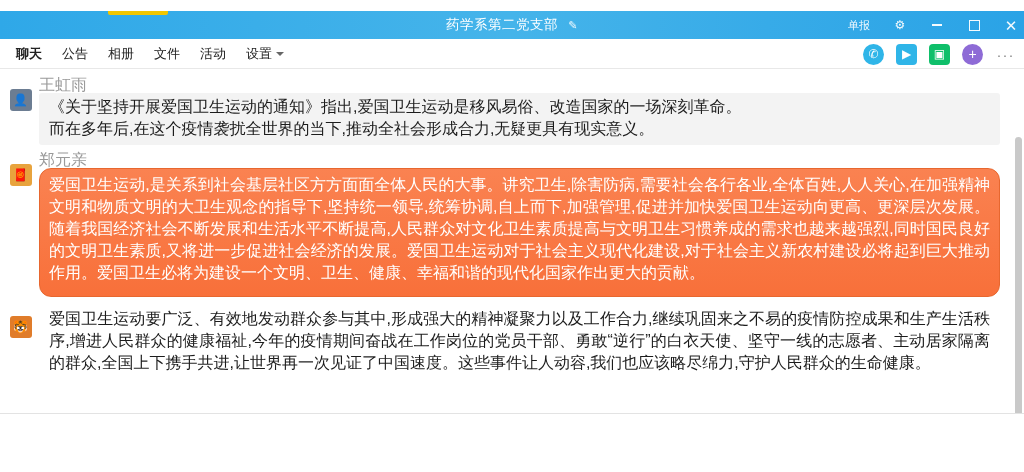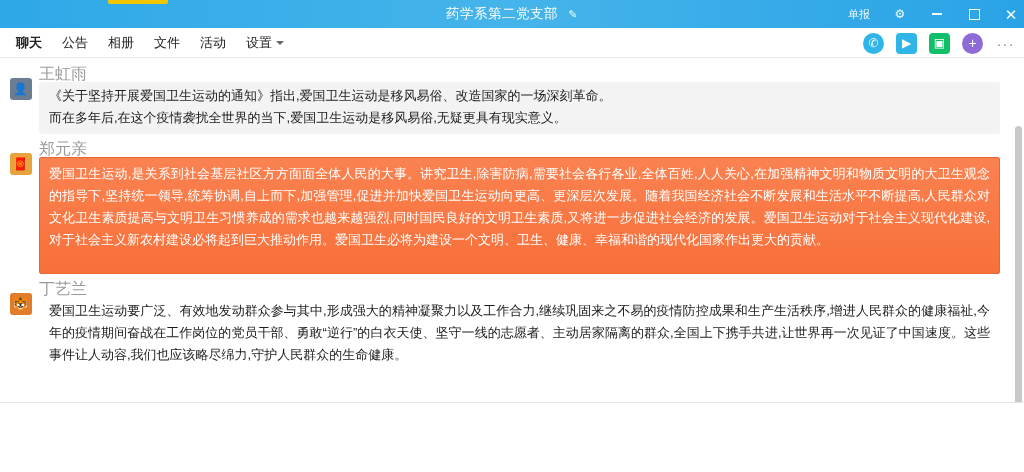--- a/index.html
+++ b/index.html
@@ -6,21 +6,21 @@
   html, body {
     margin: 0; padding: 0;
     width: 1024px; height: 472px;
     overflow: hidden;
     font-family: "Liberation Sans", sans-serif;
     background: #ffffff;
   }
   #app {
     width: 1024px; height: 424px;
     position: relative;
-    display: flex; flex-direction: column;
+    display: flex; flex-direction: column; margin-top: 11px;
   }
 
   
   .titlebar {
     height: 28px;
     background: linear-gradient(90deg, #2fa8e8 0%, #3aaee9 25%, #45b4ea 50%, #37abe8 75%, #2aa3e6 100%);
     display: flex; align-items: center;
     position: relative;
     flex: 0 0 28px;
     color: #ffffff;
@@ -134,36 +134,36 @@
   .av-c { background: #e07c2a; color: #fff3d8; }
 
   .msg-body { flex: 1 1 auto; min-width: 0; }
   .sender {
     font-size: 16px;
     color: #9a9a9a;
     margin-bottom: 2px;
     line-height: 13px;
   }
   .bubble {
-    font-size: 13px;
+    font-size: 16px;
     line-height: 22px;
     color: #1c1c1c;
     padding: 3px 10px 5px 10px;
     border-radius: 3px;
     text-align: justify;
   }
   .bubble-plain { background: #f3f3f3; }
   .bubble-white { background: #ffffff; }
   .bubble-orange {
     background: #f97b48;
     background: linear-gradient(180deg, #fa8251 0%, #f8703a 100%);
     color: #ffffff;
     border: 1px solid #e7672f;
-    border-radius: 2px;
-    padding: 5px 9px 22px 9px;
+    border-radius: 12px;
+    padding: 5px 9px 12px 9px;
   }
   .p { margin: 0; }
 
   
   .composer {
     flex: 0 0 22px;
     border-top: 1px solid #e3e3e3;
     background: #fff;
   }
 
@@ -223,39 +223,38 @@
   </div>
 
   <div class="chat">
 
     <div class="msg">
       <div class="avatar av-a">👤</div>
       <div class="msg-body">
         <div class="sender">王虹雨</div>
         <div class="bubble bubble-plain">
           <p class="p">《关于坚持开展爱国卫生运动的通知》指出,爱国卫生运动是移风易俗、改造国家的一场深刻革命。</p>
-          <p class="p">而在多年后,在这个疫情袭扰全世界的当下,爱国卫生运动是移风易俗,无疑更具有现实意义。</p>
+          <p class="p">而在多年后,在这个疫情袭扰全世界的当下,推动全社会形成合力,无疑更具有现实意义。</p>
         </div>
       </div>
     </div>
 
     <div class="msg">
       <div class="avatar av-b">🧧</div>
       <div class="msg-body">
         <div class="sender">郑元亲</div>
         <div class="bubble bubble-orange">
           <p class="p">爱国卫生运动,是关系到社会基层社区方方面面全体人民的大事。讲究卫生,除害防病,需要社会各行各业,全体百姓,人人关心,在加强精神文明和物质文明的大卫生观念的指导下,坚持统一领导,统筹协调,自上而下,加强管理,促进并加快爱国卫生运动向更高、更深层次发展。随着我国经济社会不断发展和生活水平不断提高,人民群众对文化卫生素质提高与文明卫生习惯养成的需求也越来越强烈,同时国民良好的文明卫生素质,又将进一步促进社会经济的发展。爱国卫生运动对于社会主义现代化建设,对于社会主义新农村建设必将起到巨大推动作用。爱国卫生必将为建设一个文明、卫生、健康、幸福和谐的现代化国家作出更大的贡献。</p>
         </div>
       </div>
     </div>
 
     <div class="msg">
       <div class="avatar av-c">🐯</div>
       <div class="msg-body">
-        <div class="sender">丁艺兰</div>
         <div class="bubble bubble-white">
           <p class="p">爱国卫生运动要广泛、有效地发动群众参与其中,形成强大的精神凝聚力以及工作合力,继续巩固来之不易的疫情防控成果和生产生活秩序,增进人民群众的健康福祉,今年的疫情期间奋战在工作岗位的党员干部、勇敢“逆行”的白衣天使、坚守一线的志愿者、主动居家隔离的群众,全国上下携手共进,让世界再一次见证了中国速度。这些事件让人动容,我们也应该略尽绵力,守护人民群众的生命健康。</p>
         </div>
       </div>
     </div>
 
     <div class="scrollbar">
       <div class="scroll-thumb"></div>
     </div>
   </div>

